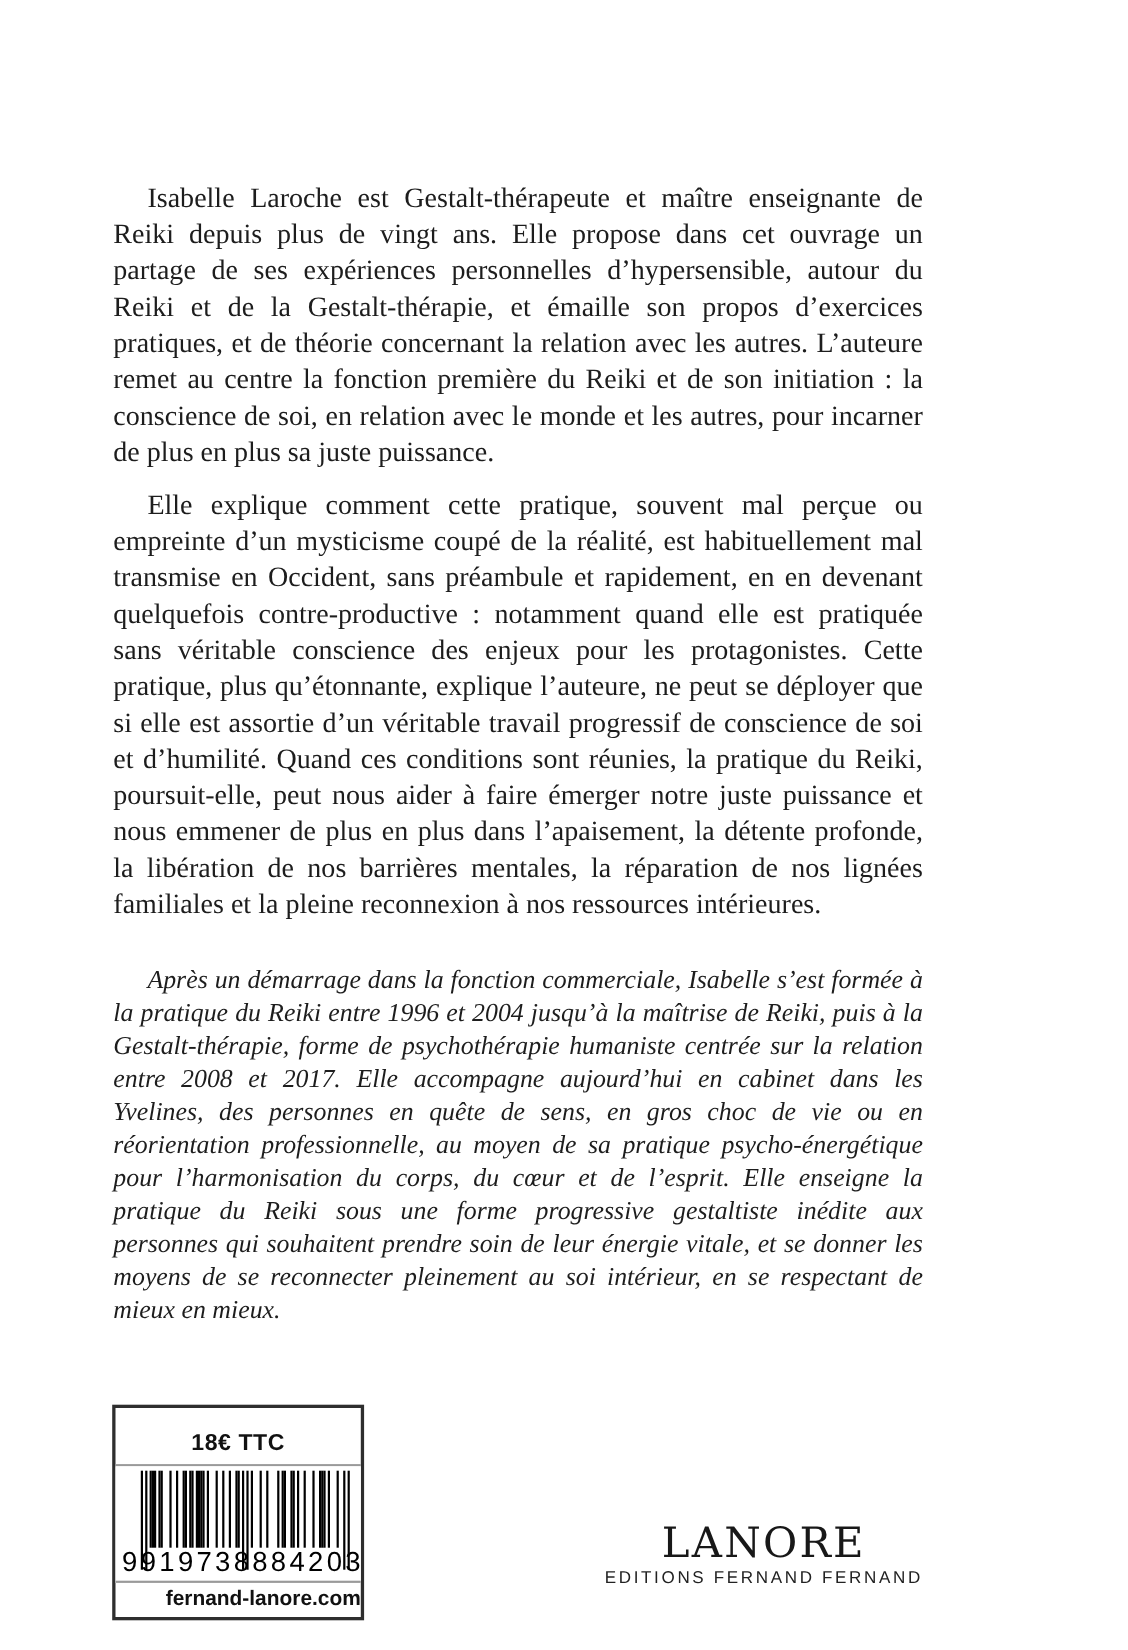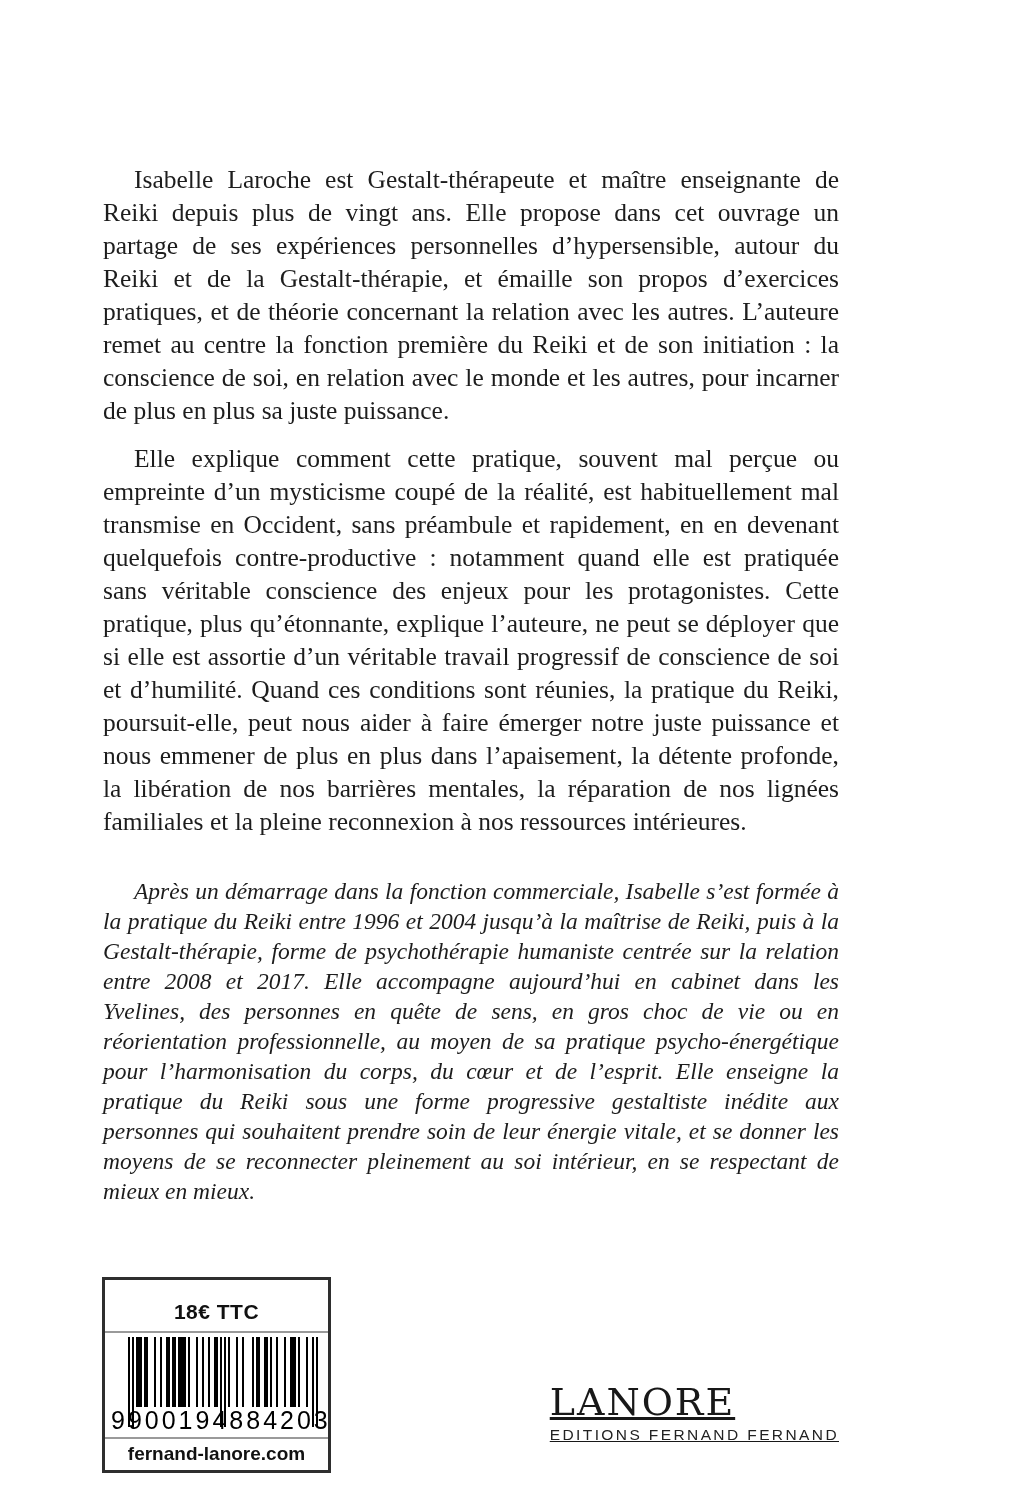--- a/index.html
+++ b/index.html
@@ -70,34 +70,33 @@
     left:6px; right:8px; bottom:2px;
     display:flex;
     justify-content:space-between;
     align-items:baseline;
     font-family:"Liberation Sans", sans-serif;
     font-size:25px;
     color:#000;
   }
   .digits .grp { letter-spacing:3px; }
   .site-row {
-    text-align:center;
+    text-align:right;
     font-family:"Liberation Sans", sans-serif;
     font-weight:bold;
     font-size:19px;
     padding:4px 0 5px;
     color:#111;
   }
   
   .publisher {
     position:absolute;
     right:103px; top:1383px;
-    text-align:left;
+    text-align:center;
     color:#181818;
-    text-decoration:underline;
   }
   .wordmark {
     font-family:"DejaVu Serif", serif;
     font-size:38px;
     line-height:1.05;
     letter-spacing:2px;
     font-weight:400;
   }
   .tagline {
     font-family:"Liberation Sans", sans-serif;
@@ -213,21 +212,21 @@
           <div class="module"></div>
           <div class="module ink"></div>
           <div class="module"></div>
           <div class="module"></div>
           <div class="module ink guard"></div>
           <div class="module"></div>
           <div class="module ink guard"></div>
         </div>
       <div class="digits">
         <span class="grp">9</span>
-        <span class="grp">900194</span>
+        <span class="grp">919738</span>
         <span class="grp">884203</span>
       </div>
     </div>
     <div class="site-row">fernand-lanore.com</div>
   </div>
 
   <div class="publisher">
     <div class="wordmark">LANORE</div>
     <div class="tagline">EDITIONS FERNAND FERNAND</div>
   </div>

